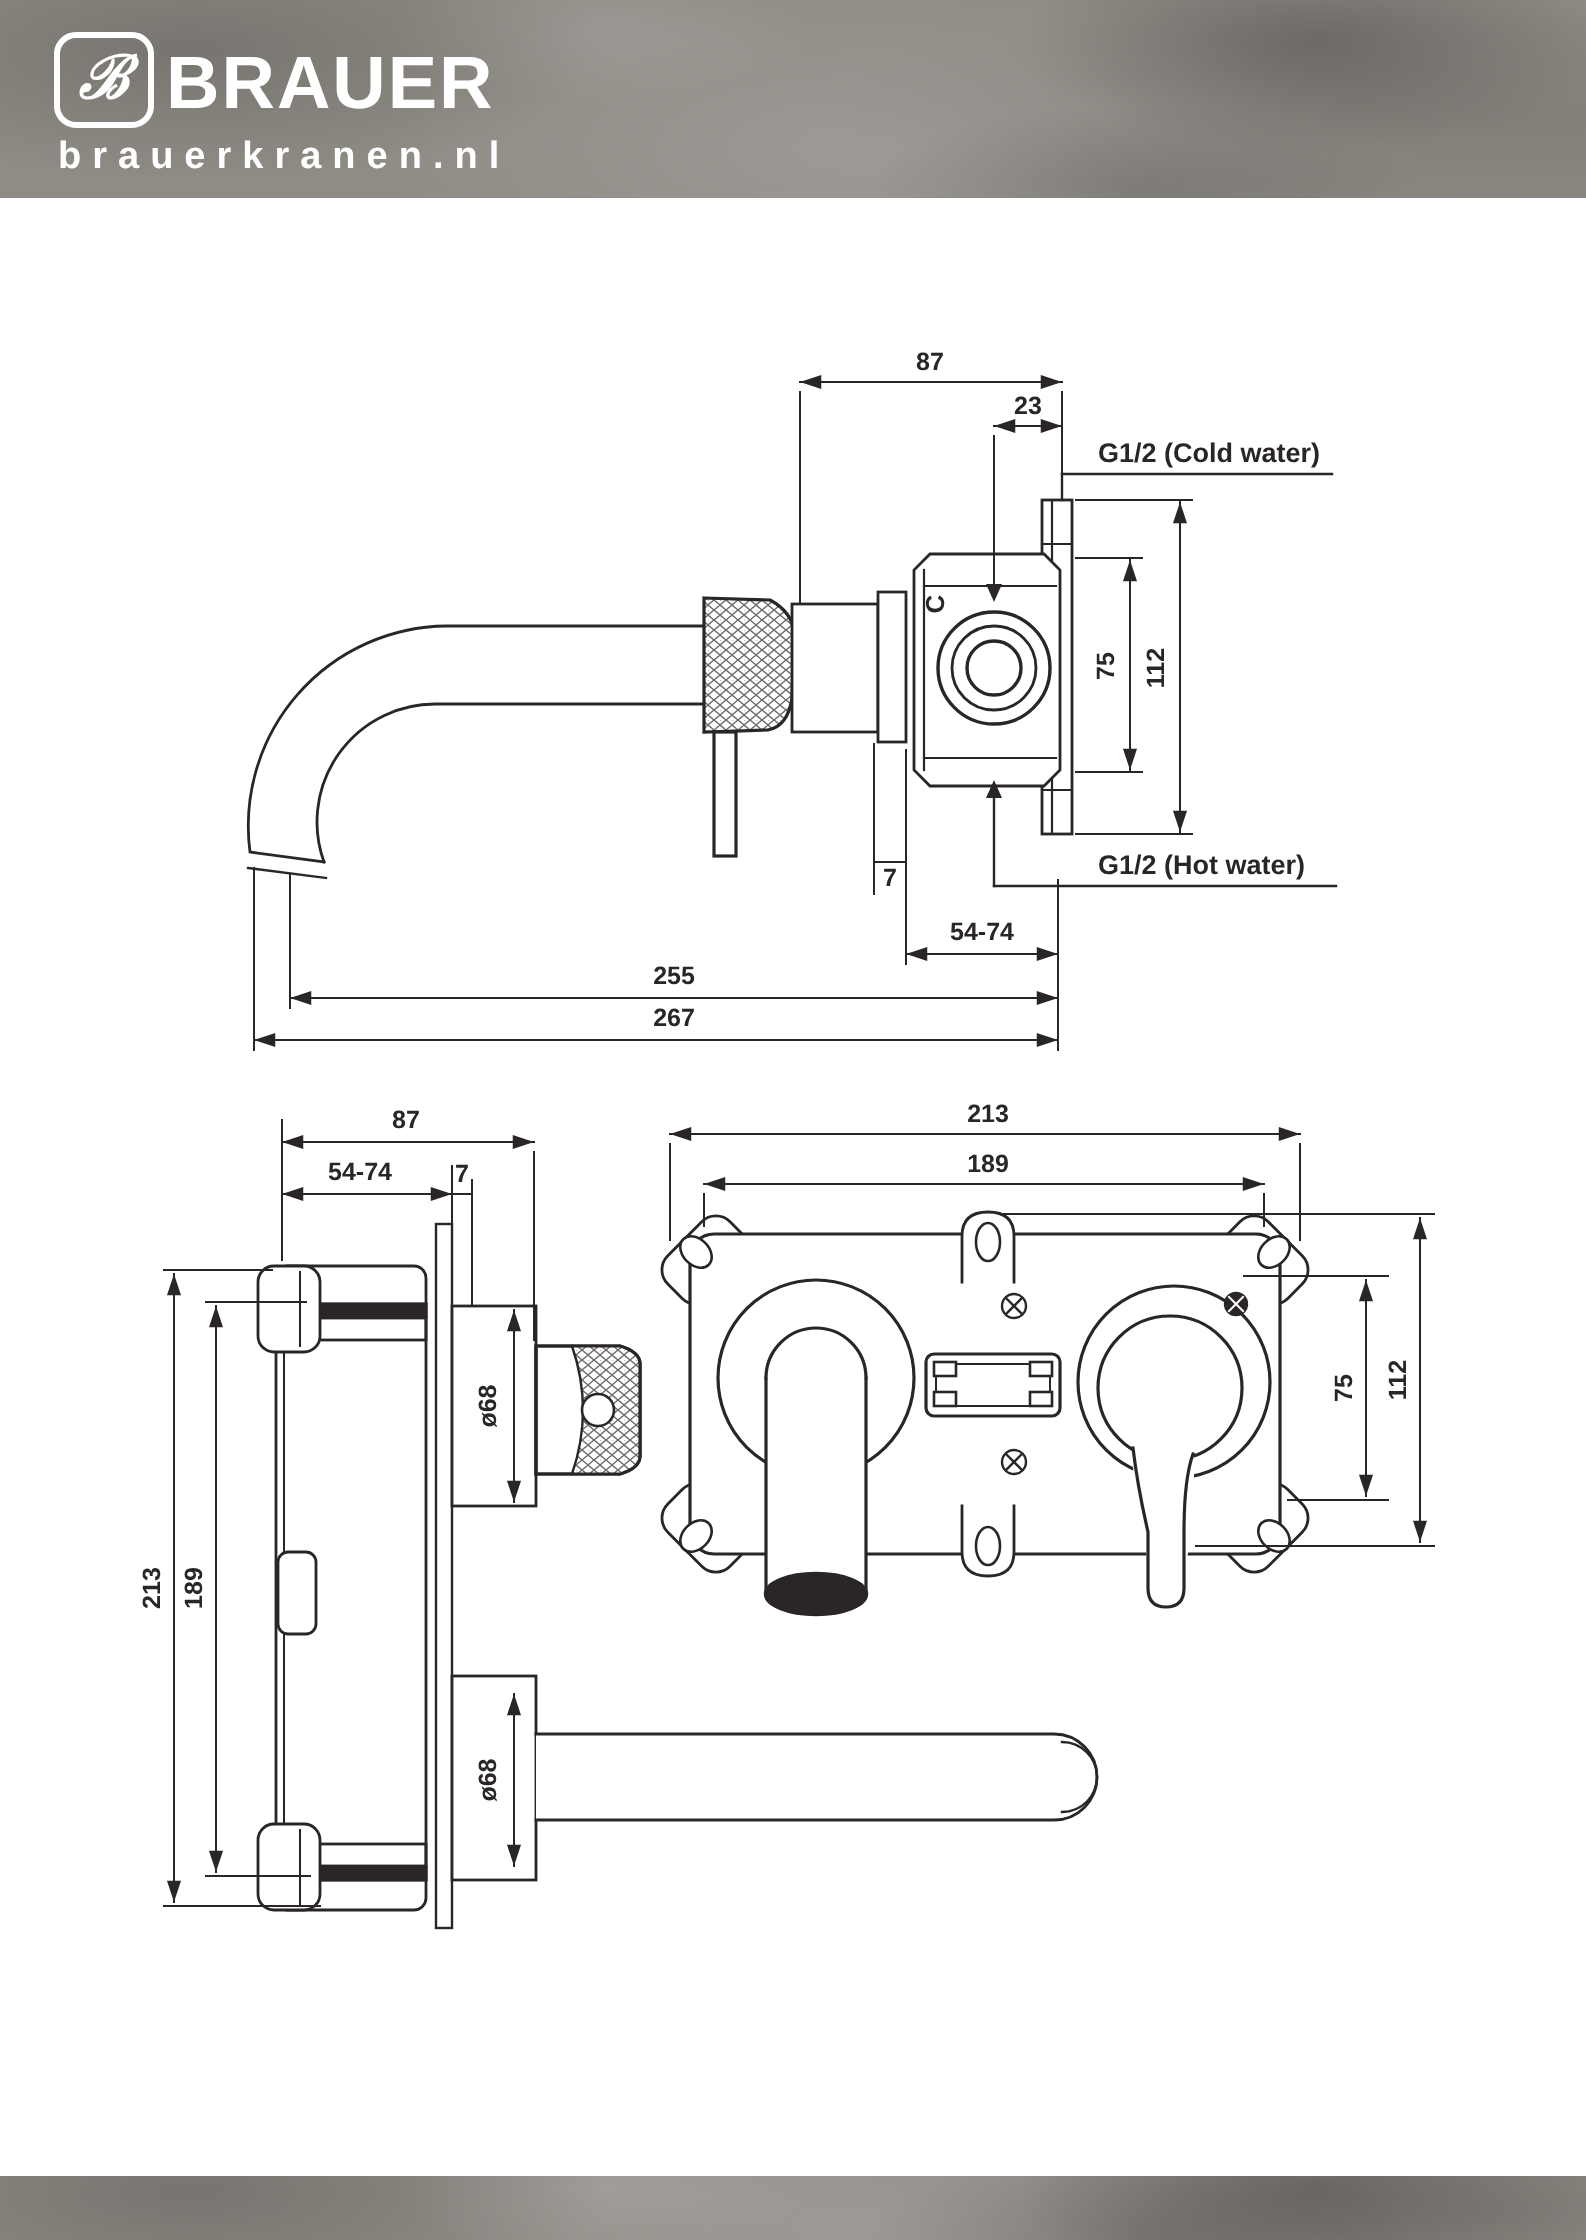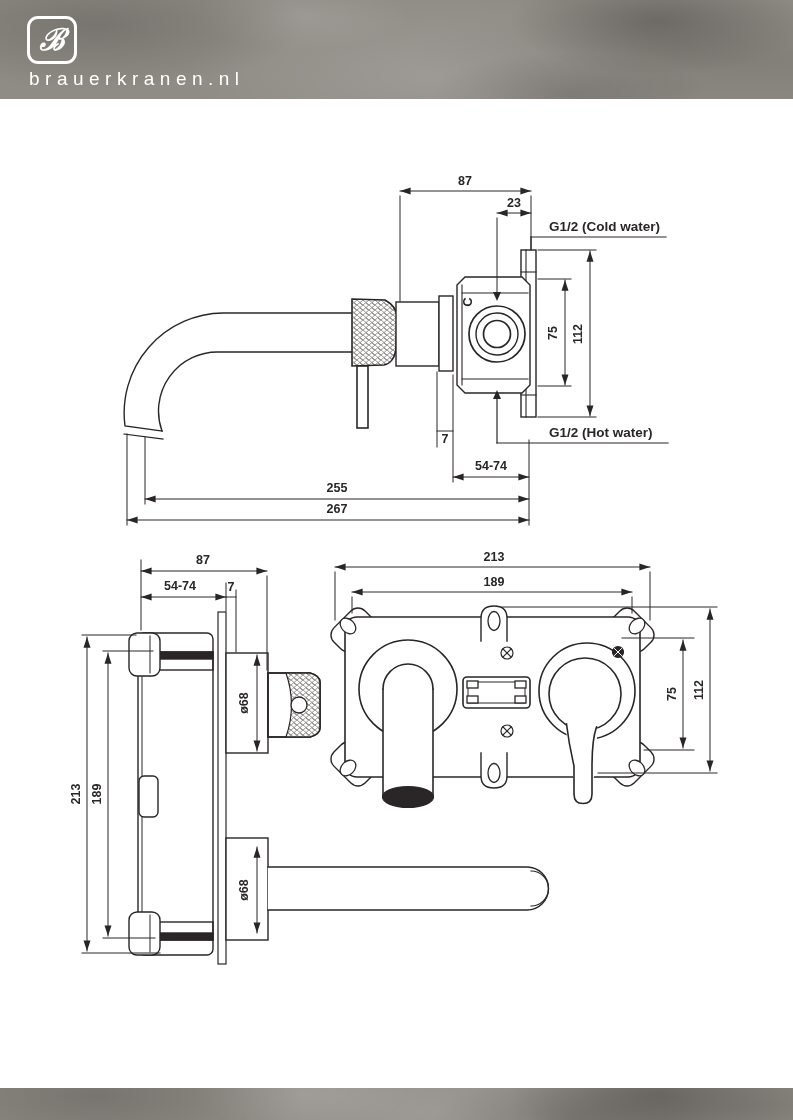--- a/index.html
+++ b/index.html
@@ -17,21 +17,21 @@
   }
   #header{position:absolute;top:0;left:0;width:793px;height:99px;}
   #footer{position:absolute;top:1088px;left:0;width:793px;height:32px;}
   .logo{position:absolute;left:27px;top:17px;color:#ffffff;}
   .logo-row{display:flex;align-items:center;gap:6px;}
   .logo-mark{width:44px;height:42px;border:3px solid #ffffff;border-radius:11px;
     display:flex;align-items:center;justify-content:center;
     font-family:"DejaVu Serif","Liberation Serif",serif;font-style:italic;
     font-size:30px;line-height:1;font-weight:700;transform:translateY(-1px);}
   .logo-brand{font-size:37px;font-weight:700;letter-spacing:1px;line-height:1;}
-  .logo-site{font-size:19px;font-weight:400;letter-spacing:5.5px;margin-top:3px;margin-left:2px;}
+  .logo-site{font-size:19px;font-weight:700;letter-spacing:5.5px;margin-top:3px;margin-left:2px;}
   svg text{font-family:"Liberation Sans",sans-serif;fill:#2a2627;font-weight:700;}
   .dim{font-size:12.5px;}
   .lbl{font-size:13.5px;}
   .mark-c{font-size:13px;}
 </style>
 </head>
 <body>
 
 <div id="page">
 
@@ -316,20 +316,21 @@
         <line x1="644" y1="750" x2="694" y2="750"></line>
       </g>
       <text class="dim" x="676" y="694" text-anchor="middle" transform="rotate(-90 676 694)" stroke="none">75</text>
     </g>
   </svg>
 
   <div id="header" class="texture">
     <div class="logo">
       <div class="logo-row">
         <div class="logo-mark">ℬ</div>
+        <div class="logo-brand">BRAUER</div>
       </div>
       <div class="logo-site">brauerkranen.nl</div>
     </div>
   </div>
 
   <div id="footer" class="texture"></div>
 
 </div>
 
 </body></html>

